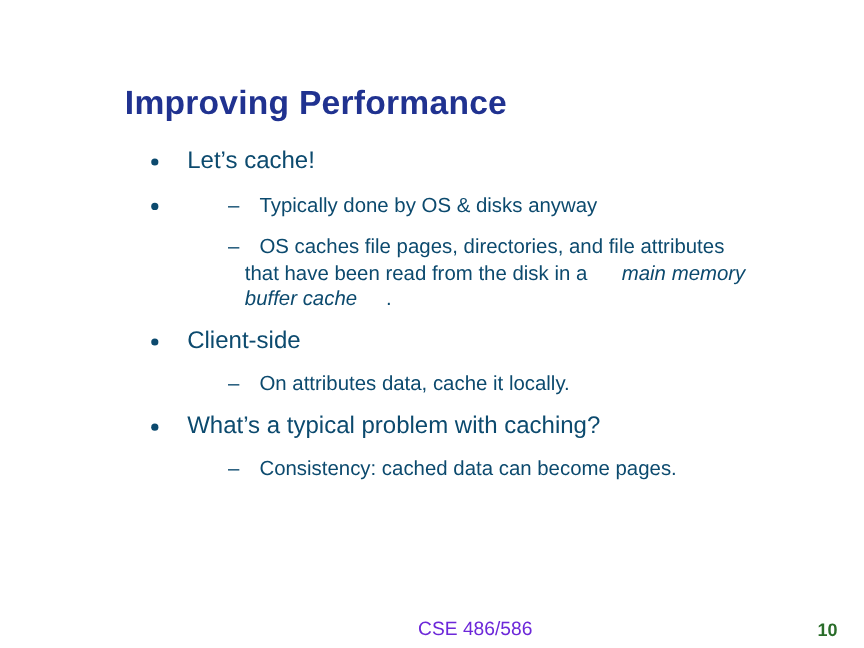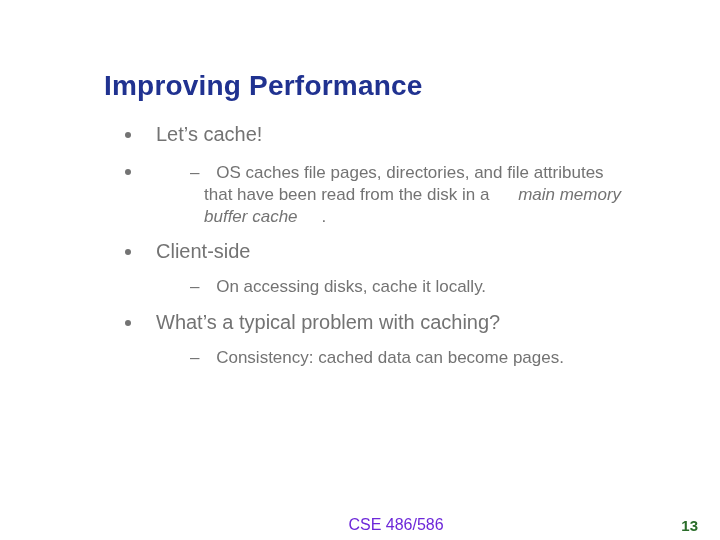--- a/index.html
+++ b/index.html
@@ -17,21 +17,21 @@
   .title {
     color: #203290;
     font-size: 28px;
     font-weight: bold;
     margin-bottom: 20px;
     letter-spacing: 0.2px;
   }
   ul.level1 {
     list-style: disc;
     padding-left: 28px;
-    color: #737373;
+    color: #0c4a6e;
     font-size: 20px;
   }
   ul.level1 > li {
     margin-bottom: 6px;
     line-height: 1.25;
   }
   ul.level2 {
     list-style: none;
     padding-left: 22px;
     margin-top: 4px;
@@ -70,34 +70,35 @@
 <body>
 
 <div class="slide">
   <h1 class="title">Improving Performance</h1>
 
   <ul class="level1">
     <li><span>Let’s cache!</span></li>
 
     <li>
       <ul class="level2">
+        <li><span>Typically done by OS &amp; disks anyway</span></li>
         <li><span>OS caches file pages, directories, and file attributes that have been read from the disk in a </span><span class="italic">main memory buffer cache</span><span>.</span></li>
       </ul>
     </li>
 
     <li>
       <span>Client-side</span>
       <ul class="level2">
-        <li><span>On accessing disks, cache it locally.</span></li>
+        <li><span>On attributes data, cache it locally.</span></li>
       </ul>
     </li>
 
     <li>
       <span>What’s a typical problem with caching?</span>
       <ul class="level2">
         <li><span>Consistency: cached data can become pages.</span></li>
       </ul>
     </li>
   </ul>
 </div>
 
 <div class="footer-center">CSE 486/586</div>
-<div class="footer-pagenum">13</div>
+<div class="footer-pagenum">10</div>
 
 </body></html>

